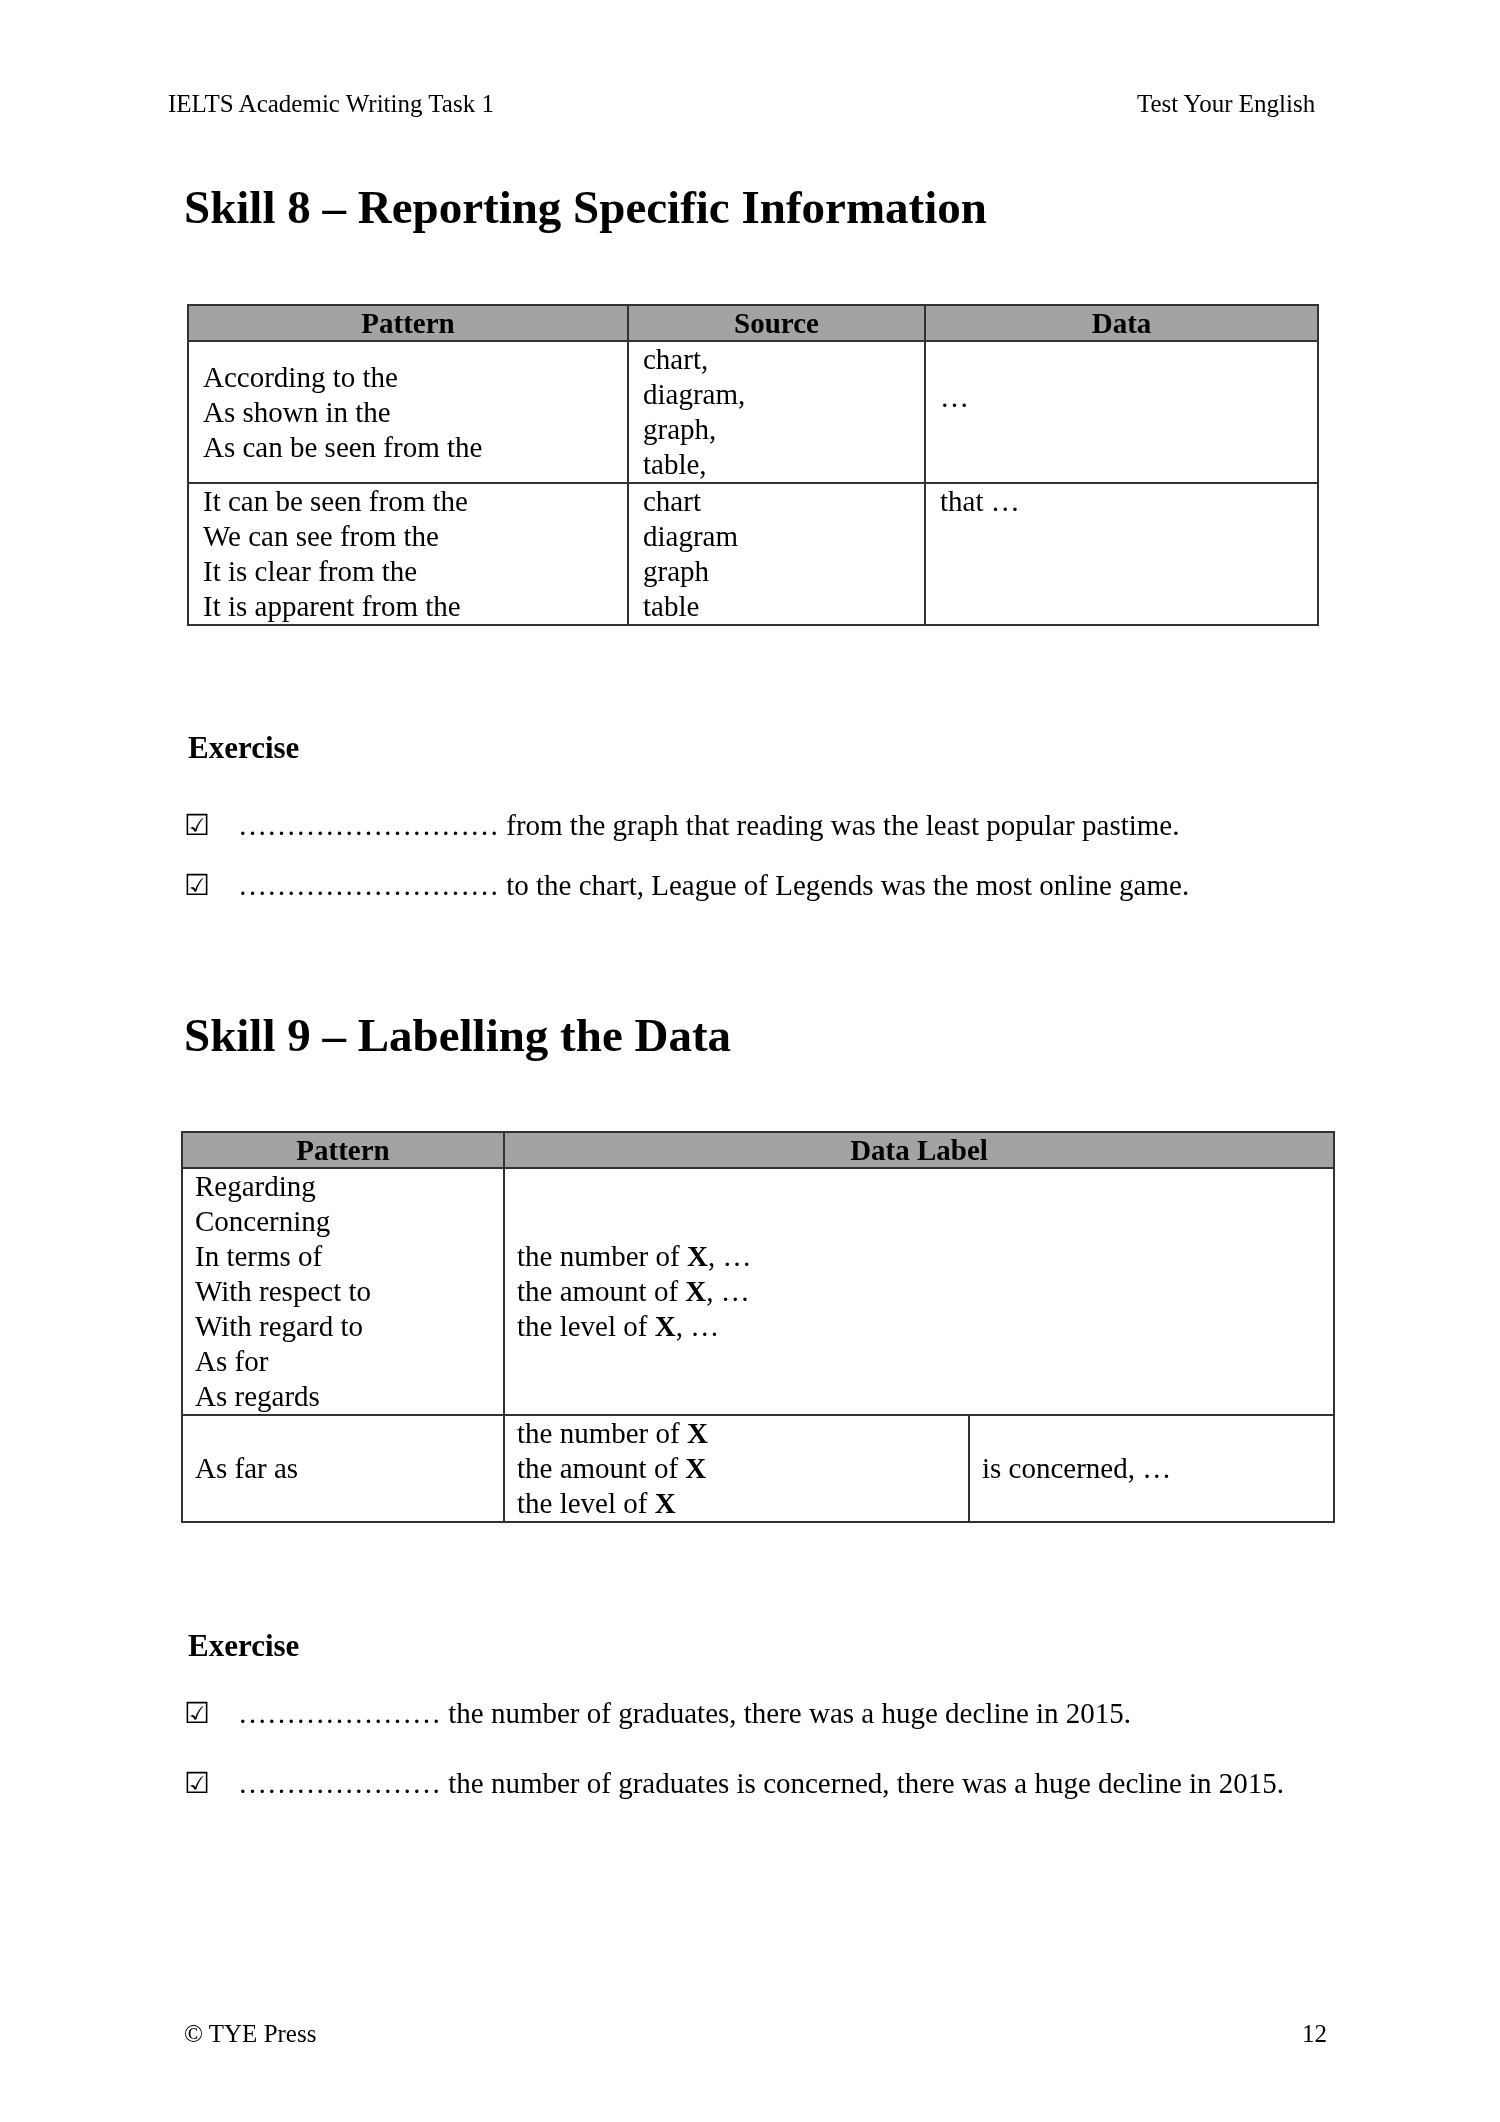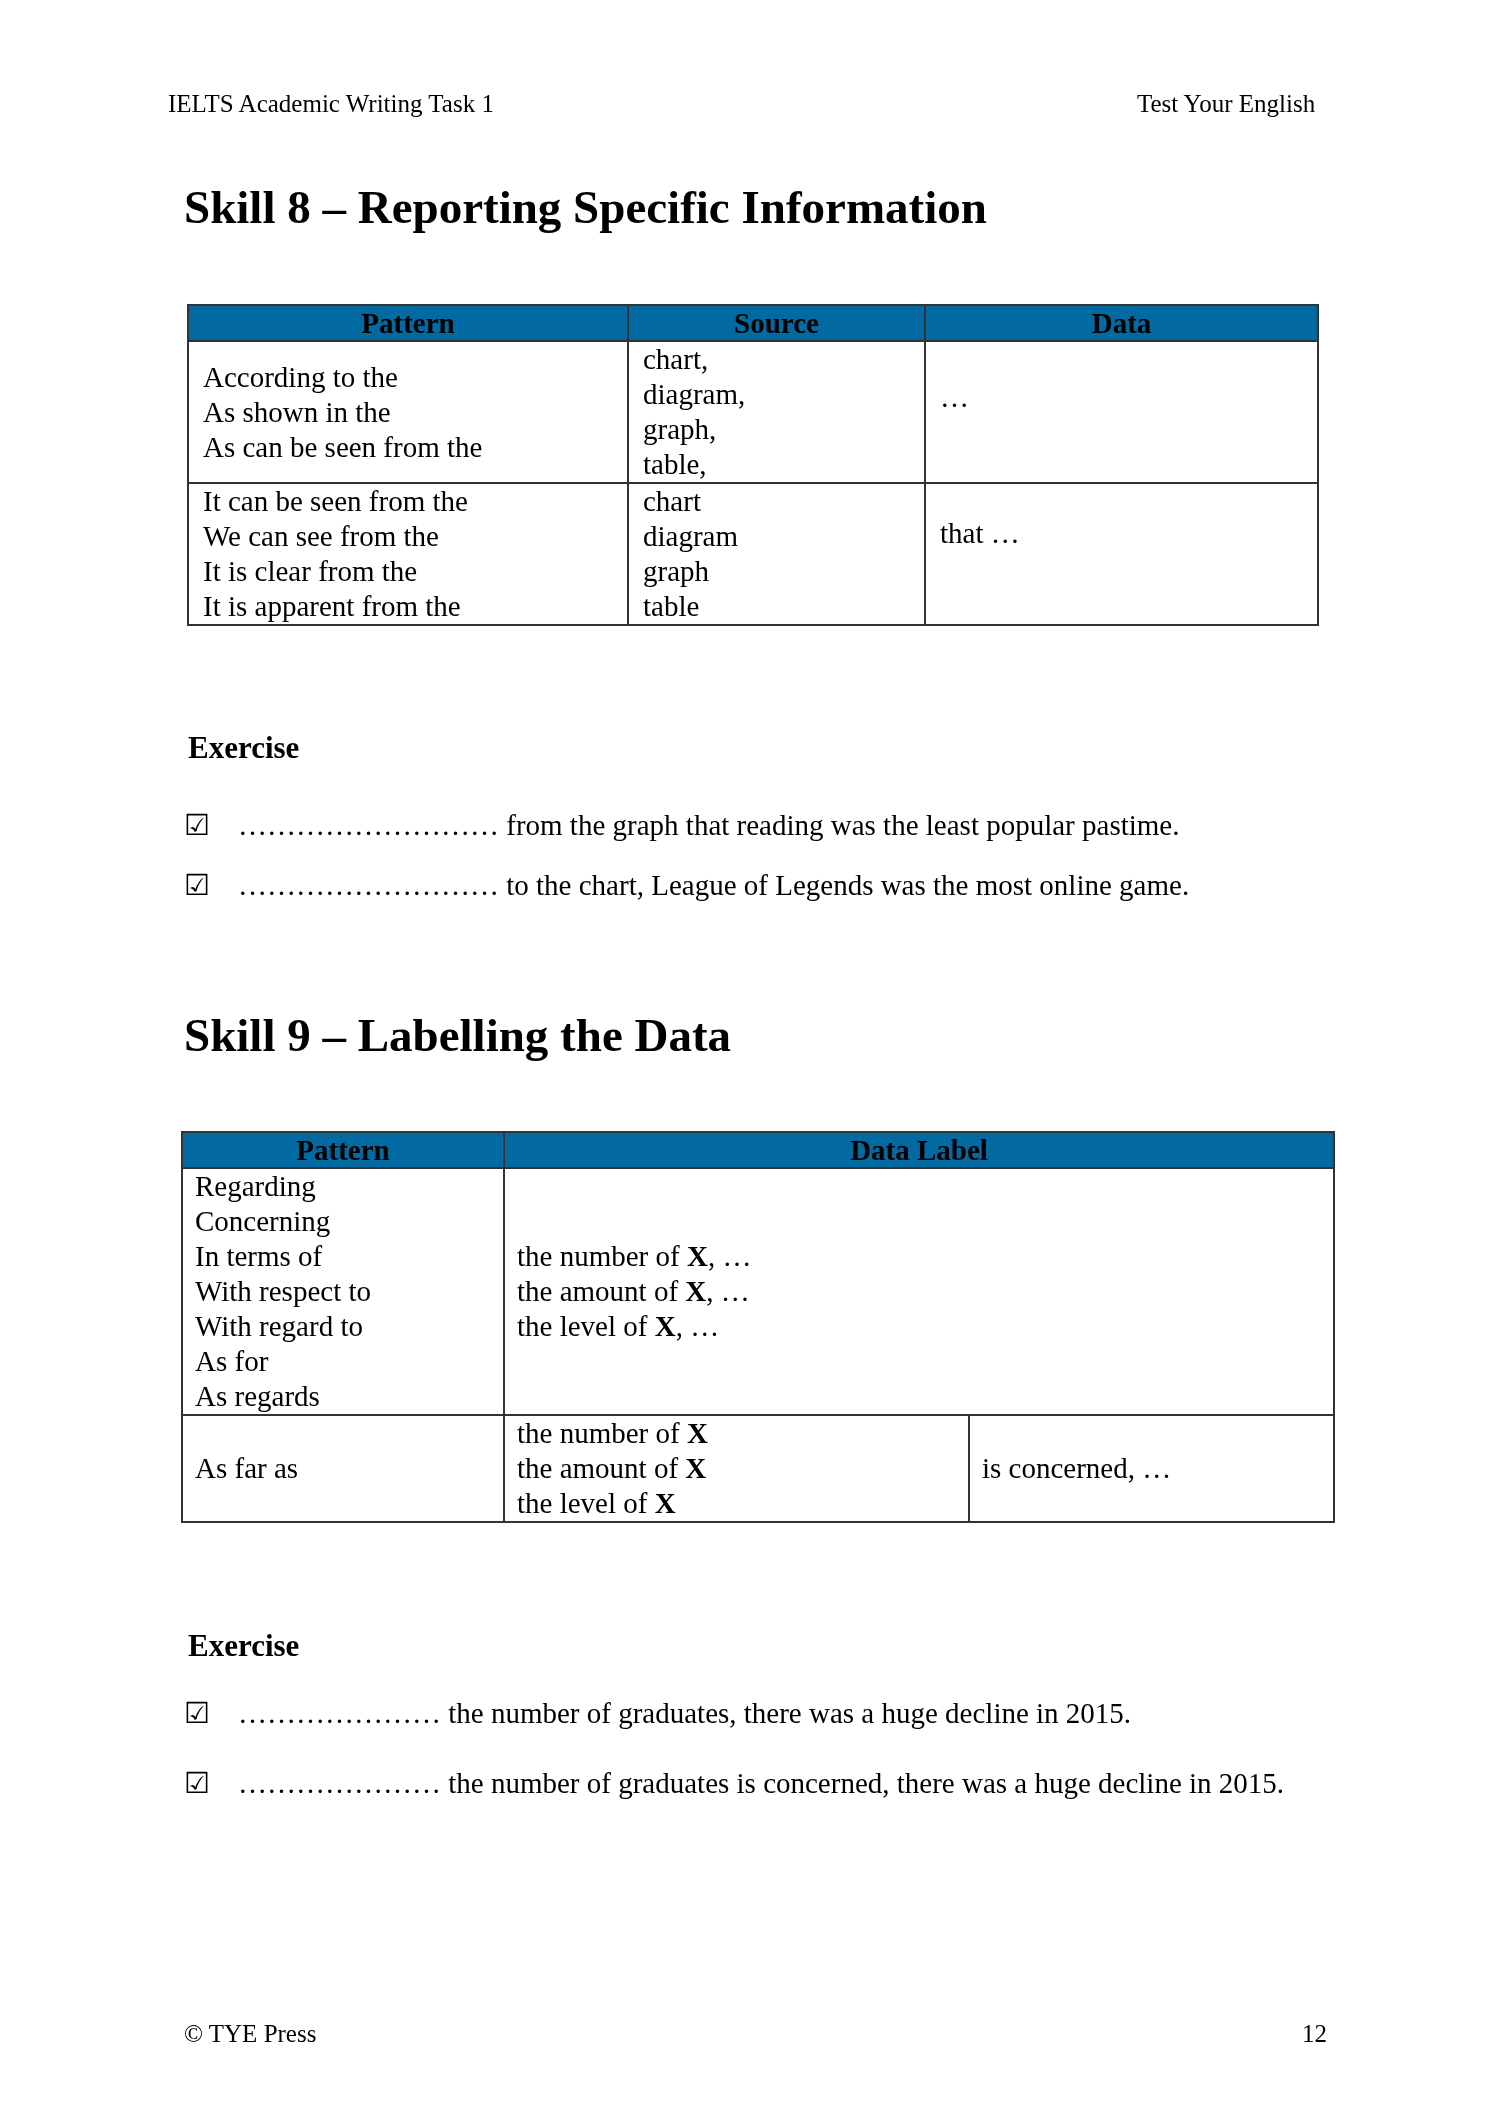--- a/index.html
+++ b/index.html
@@ -2,21 +2,21 @@
 <html><head>
 <meta charset="utf-8">
 <style>
   html,body{margin:0;padding:0;background:#fff;}
   body{width:1500px;height:2122px;position:relative;font-family:"Liberation Serif","DejaVu Serif",serif;color:#000;overflow:hidden;}
   .abs{position:absolute;}
   .hdr{font-size:25px;top:90px;}
   .h1{font-size:47px;font-weight:bold;left:184px;}
   table{position:absolute;border-collapse:collapse;font-size:29px;line-height:35px;}
   td,th{border:2px solid #333;vertical-align:middle;padding:0 14px;text-align:left;}
-  th{background:#0369a1;font-weight:bold;text-align:center;height:34px;line-height:34px;padding:0;}
+  th{background:#a3a3a3;font-weight:bold;text-align:center;height:34px;line-height:34px;padding:0;}
   .lines div{white-space:nowrap;}
   .ex-title{font-size:31px;font-weight:bold;left:188px;}
   .ex-item{font-size:29px;left:184px;white-space:nowrap;}
   .ex-item .box{display:inline-block;width:54px;}
   .foot{font-size:25px;top:2020px;}
 </style>
 </head>
 <body>
 
 <div class="abs hdr" style="left:168px;">IELTS Academic Writing Task 1</div>
@@ -56,21 +56,21 @@
       <div>We can see from the</div>
       <div>It is clear from the</div>
       <div>It is apparent from the</div>
     </td>
     <td class="lines">
       <div>chart</div>
       <div>diagram</div>
       <div>graph</div>
       <div>table</div>
     </td>
-    <td style="vertical-align:top;padding-top:32px;"><span>that …</span></td>
+    <td style="vertical-align:top;"><span>that …</span></td>
   </tr>
 </tbody>
   </table>
 
 <div class="abs ex-title" style="top:730px;">Exercise</div>
 <div class="abs ex-item" style="top:808px;">
   <span class="box">☑</span><span>………………………</span><span> from the graph that reading was the least popular pastime.</span>
 </div>
 <div class="abs ex-item" style="top:868px;">
   <span class="box">☑</span><span>………………………</span><span> to the chart, League of Legends was the most online game.</span>

